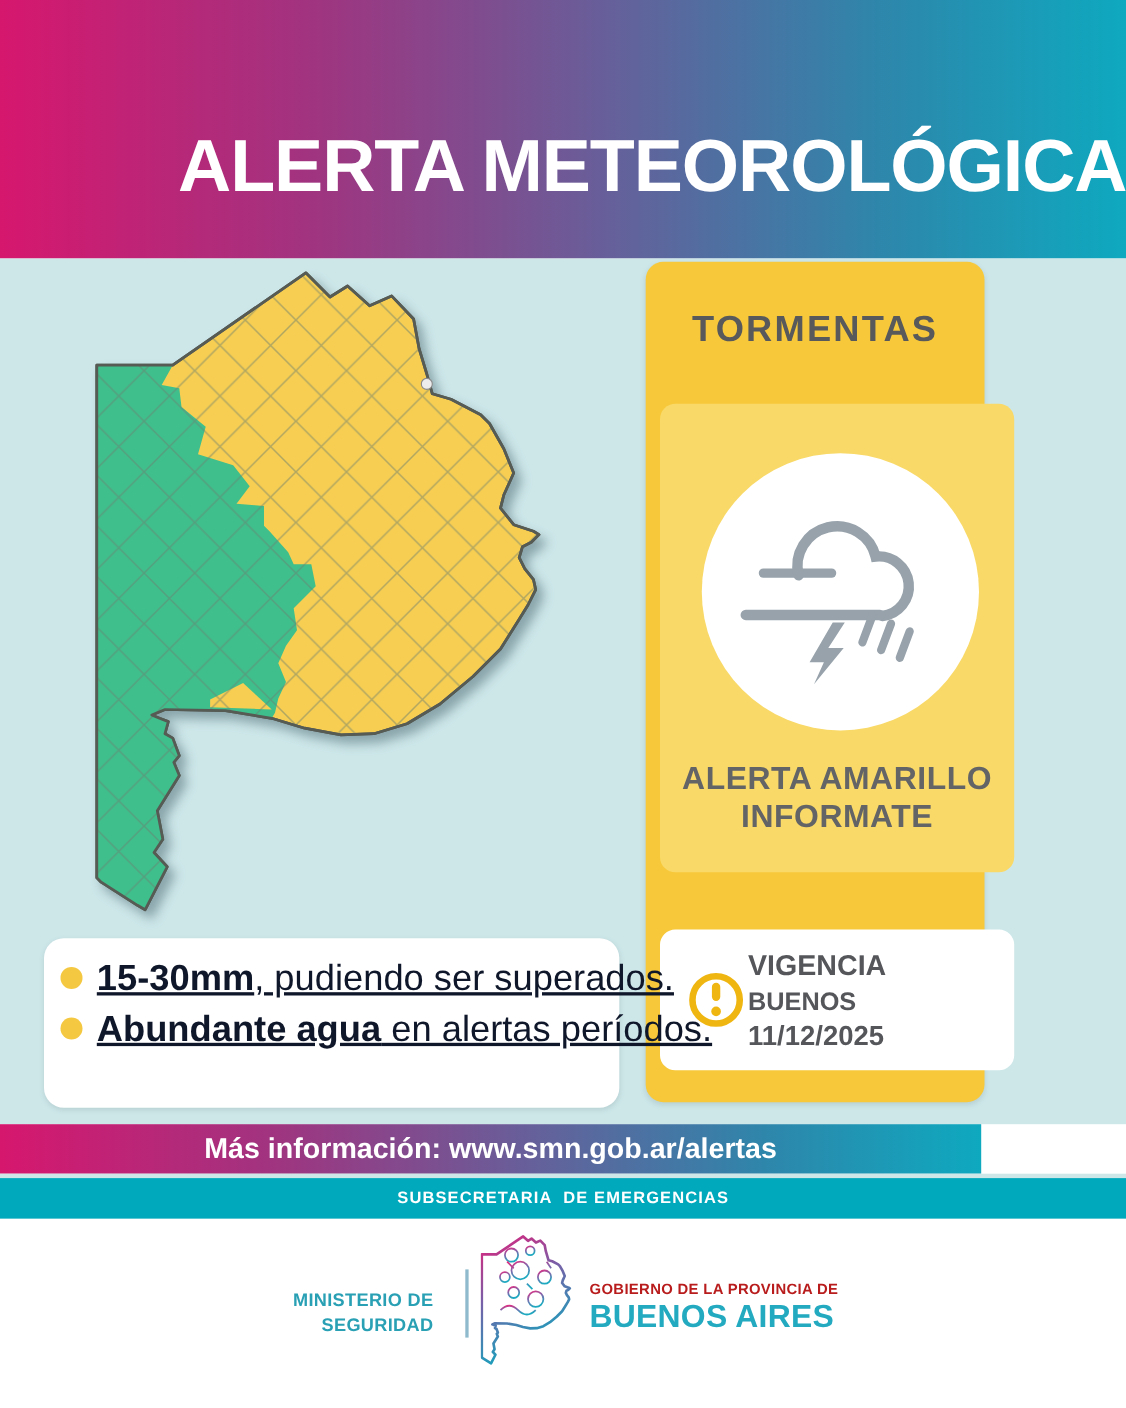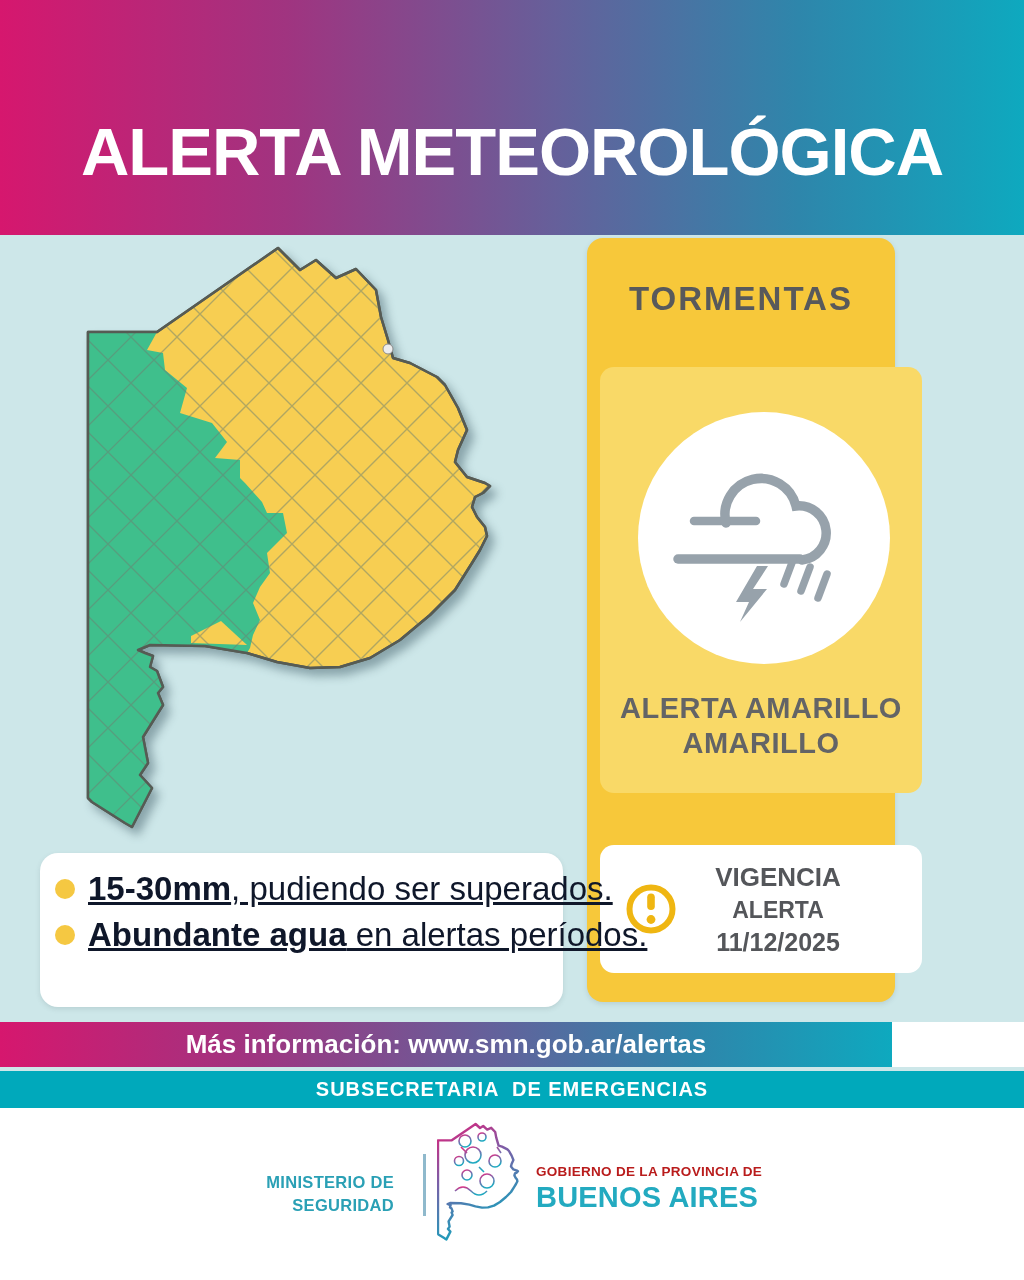--- a/index.html
+++ b/index.html
@@ -3,21 +3,21 @@
 <meta charset="utf-8">
 <style>
   html,body { margin:0; padding:0; background:#ffffff; }
   body { width:1024px; height:1280px; font-family:"Liberation Sans", sans-serif; }
   .poster { position:relative; width:1024px; height:1280px; overflow:hidden; background:#ffffff; }
 
   
   .top-banner {
     position:absolute; left:0; top:0; width:1024px; height:235px;
     background:linear-gradient(90deg,#d6176e 0%, #a03480 28%, #64619b 55%, #2e86ab 78%, #0ea9bf 100%);
-    display:flex; align-items:center; justify-content:center;
+    display:flex; align-items:center; justify-content:flex-end;
     padding-top:68px; box-sizing:border-box;
   }
   .top-banner .title {
     color:#ffffff; font-size:67px; font-weight:800; letter-spacing:-1px; white-space:nowrap;
   }
 
   
   .content { position:absolute; left:0; top:235px; width:1024px; height:787px; background:#cde7e9; }
 
   .map-svg { position:absolute; left:85px; top:10px; width:430px; height:600px;
@@ -31,21 +31,21 @@
   .inner-card { position:absolute; left:13px; top:109px; width:322px; height:426px;
                 background:#f9d967; border-radius:14px;margin-top:20px; }
   .icon-circle { position:absolute; left:38px; top:45px; width:252px; height:252px;
                  background:#ffffff; border-radius:50%;
                  display:flex; align-items:center; justify-content:center; }
   .level-text { position:absolute; top:324px; left:0; width:100%; text-align:center;
                 font-size:29px; font-weight:800; color:#636466; line-height:1.22; letter-spacing:.5px; }
   .vigencia-card { position:absolute; left:13px; top:607px; width:322px; height:128px;
                    background:#ffffff; border-radius:14px;
                    display:flex; align-items:center; box-sizing:border-box; padding-left:22px; }
-  .vigencia-text { flex:1; text-align:center; color:#54565a; padding-right:46px; }
+  .vigencia-text { flex:1; color:#54565a; padding-right:46px; }
   .vigencia-label { font-size:26px; font-weight:800; }
   .vigencia-day   { font-size:23px; font-weight:700; margin-top:4px; }
   .vigencia-date  { font-size:25px; font-weight:700; margin-top:4px; }
 
   
   .details-card { position:absolute; left:40px; top:618px; width:523px; height:154px;
                   background:#ffffff; border-radius:18px; box-sizing:border-box;
                   padding:13px 10px 0 15px; box-shadow:0 2px 5px rgba(90,110,115,.18); }
   .bullet-row { display:flex; align-items:center; height:46px; font-size:33px; color:#0f172a; white-space:nowrap;text-decoration:underline; }
   .bullet-dot { flex:none; width:20px; height:20px; border-radius:50%; background:#f5c842; margin-right:13px; }
@@ -54,21 +54,21 @@
   
   .info-banner { position:absolute; left:0; top:1022px; width:892px; height:45px;
     background:linear-gradient(90deg,#d6176e 0%, #a03480 28%, #64619b 55%, #2e86ab 78%, #0ea9bf 100%);
     display:flex; align-items:center; justify-content:center; }
   .info-banner .info-text { color:#ffffff; font-size:26px; font-weight:700; }
 
   .banner-gap { position:absolute; left:0; top:1067px; width:1024px; height:4px; background:#cde7e9; }
 
   .sub-banner { position:absolute; left:0; top:1071px; width:1024px; height:37px; background:#00a9bb;
                 display:flex; align-items:center; justify-content:center; }
-  .sub-banner .sub-text { color:#ffffff; font-size:20px; font-weight:700; letter-spacing:1px; white-space:pre; }
+  .sub-banner .sub-text { color:#ffffff; font-size:15px; font-weight:700; letter-spacing:1px; white-space:pre; }
 
   
   .footer { position:absolute; left:0; top:1108px; width:1024px; height:172px; background:#ffffff; }
   .ministry { position:absolute; right:630px; top:63px; text-align:right;
               color:#2aa0b5; font-size:16.5px; font-weight:700; line-height:1.42; letter-spacing:.3px; }
   .footer-divider { position:absolute; left:423px; top:46px; width:3px; height:62px; background:#8fb9cc; }
   .logo-svg { position:absolute; left:437px; top:14px; width:86px; height:124px; }
   .gov { position:absolute; left:536px; top:56px; }
   .gov-line1 { color:#b91c1c; font-size:13.5px; font-weight:700; letter-spacing:.3px; }
   .gov-line2 { color:#23aac0; font-size:29px; font-weight:800; letter-spacing:.2px; margin-top:2px; }
@@ -124,33 +124,33 @@
               <g stroke="#97a2ab" stroke-width="7.5" stroke-linecap="round">
                 <line x1="120" y1="158" x2="129" y2="134"></line>
                 <line x1="137" y1="165" x2="146" y2="141"></line>
                 <line x1="154" y1="172" x2="163" y2="148"></line>
               </g>
             </g>
           </svg>
         </div>
         <div class="level-text">
           <div>ALERTA AMARILLO</div>
-          <div>AMARILLO</div>
+          <div>INFORMATE</div>
         </div>
       </div>
 
       <div class="vigencia-card">
         <svg width="58" height="58" viewBox="0 0 58 58">
           <circle cx="29" cy="29" r="21.5" fill="none" stroke="#efb612" stroke-width="6"></circle>
           <rect x="25.2" y="13.5" width="7.6" height="16.5" rx="3.8" fill="#efb612"></rect>
           <circle cx="29" cy="39.5" r="4.4" fill="#efb612"></circle>
         </svg>
         <div class="vigencia-text">
           <div class="vigencia-label">VIGENCIA</div>
-          <div class="vigencia-day">ALERTA</div>
+          <div class="vigencia-day">BUENOS</div>
           <div class="vigencia-date">11/12/2025</div>
         </div>
       </div>
     </div>
 
     <div class="details-card">
       <div class="bullet-row">
         <span class="bullet-dot"></span>
         <span><span></span><b>15-30mm</b><span>, pudiendo ser superados.</span></span>
       </div>

